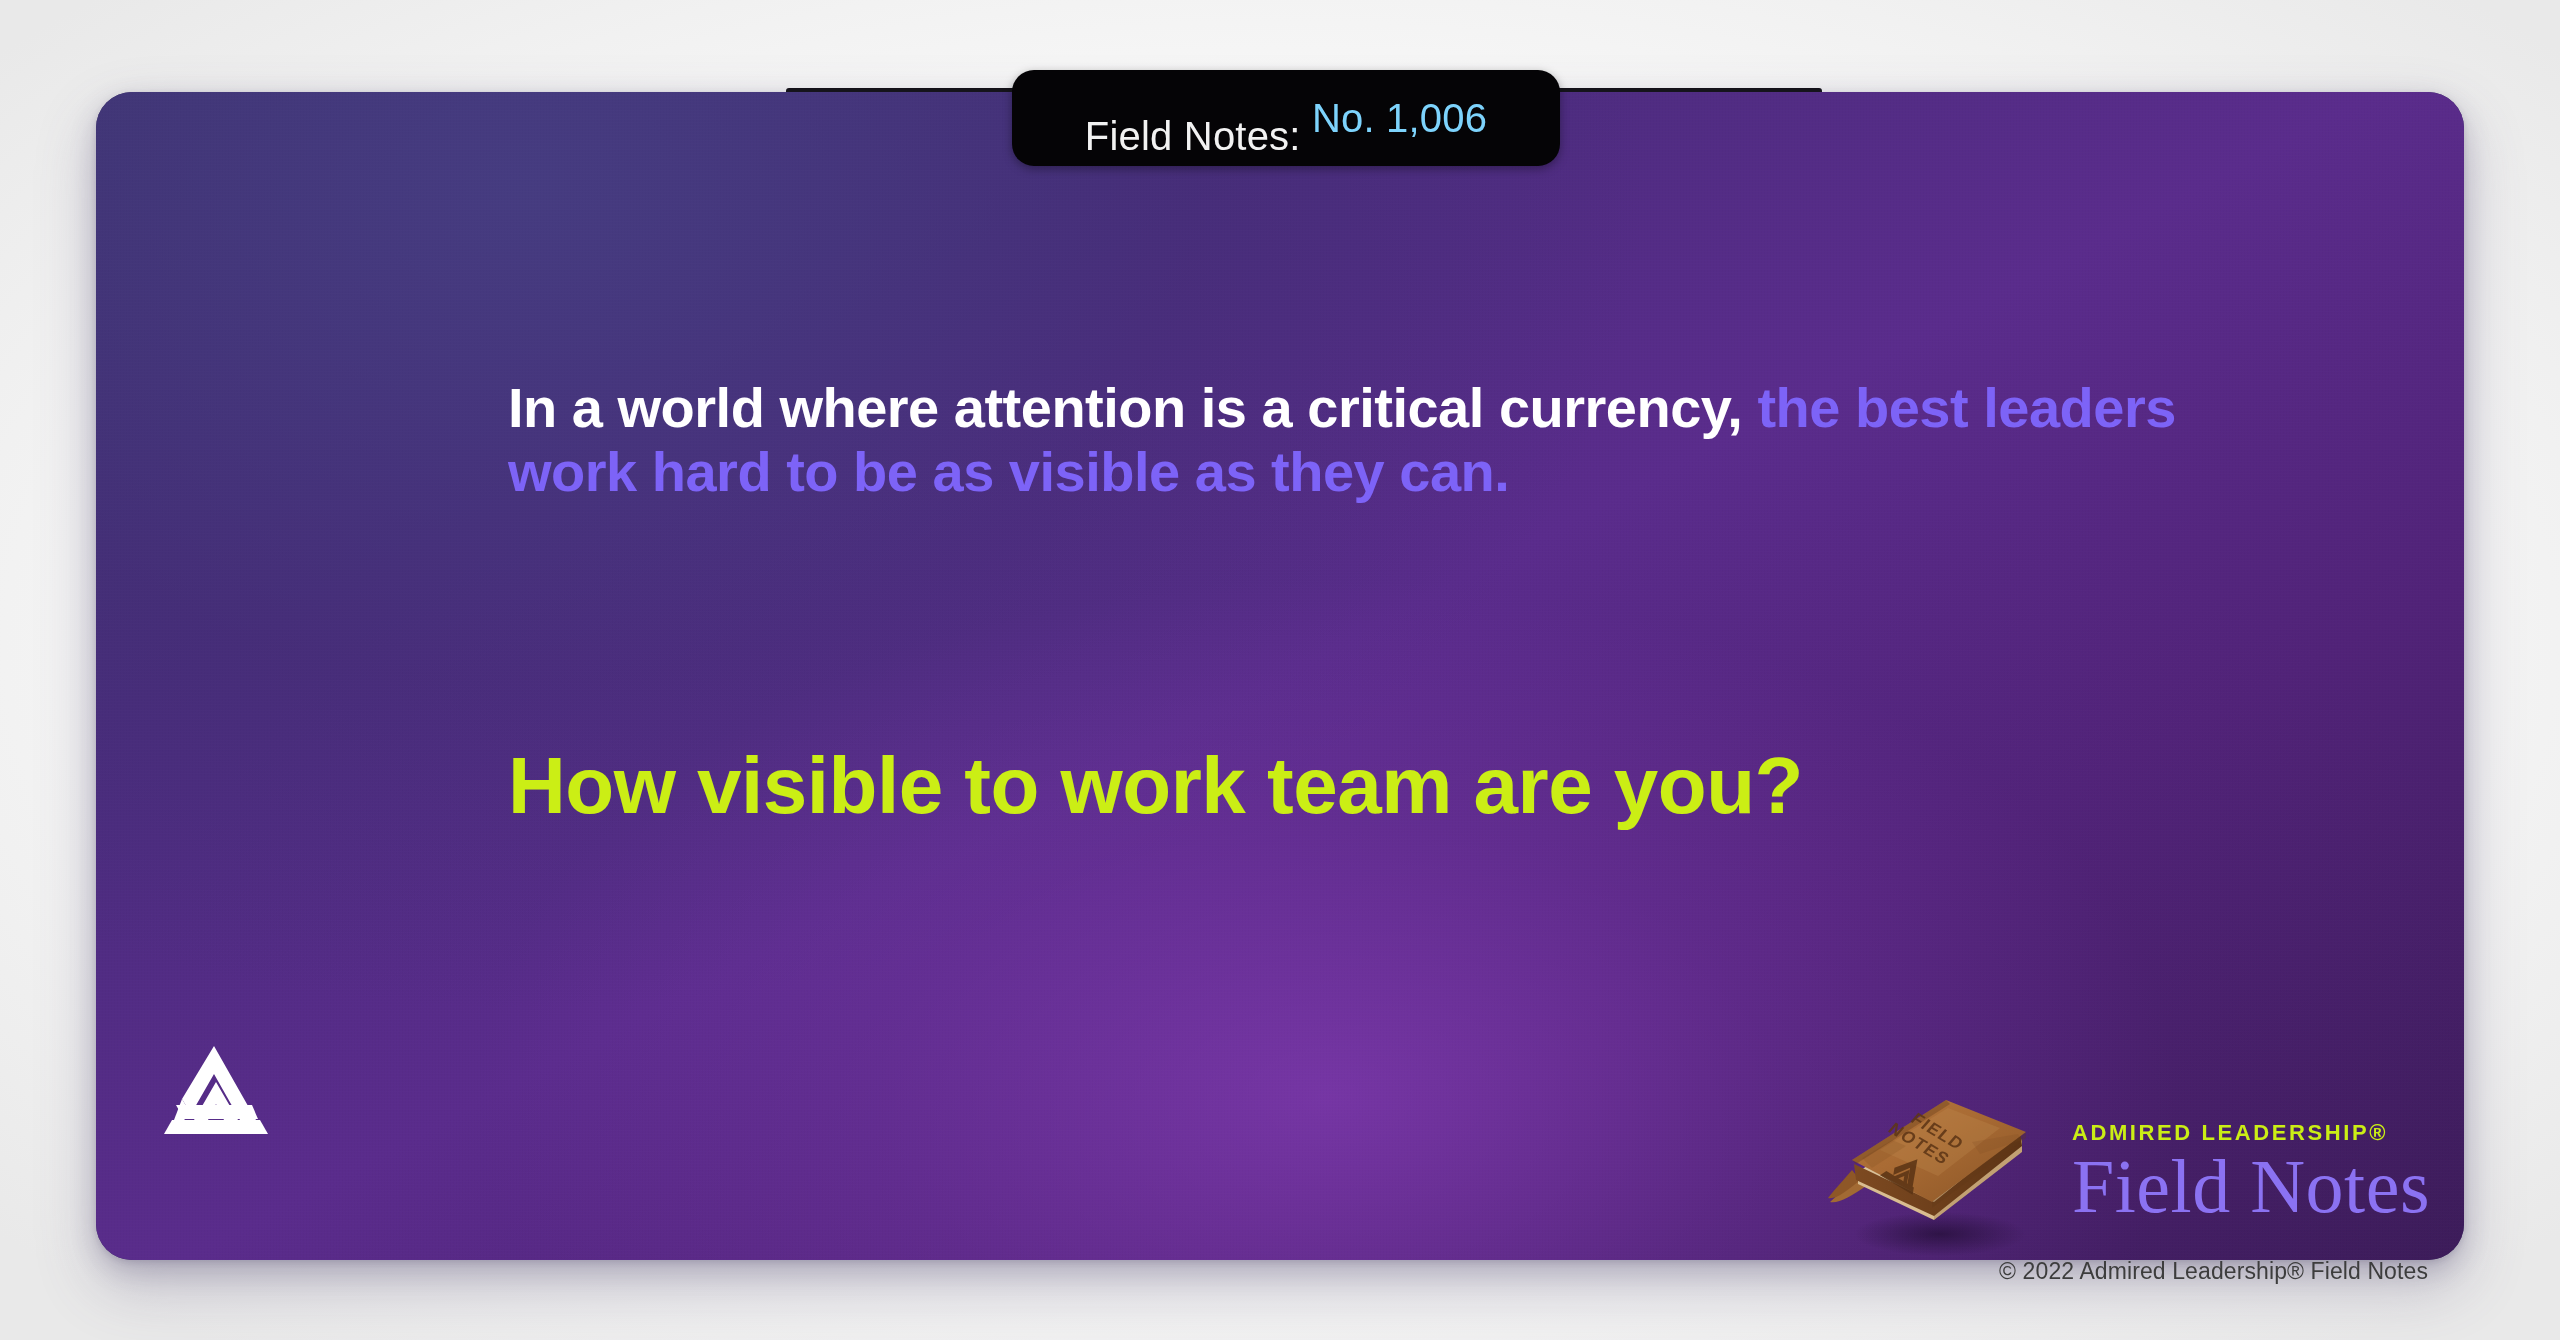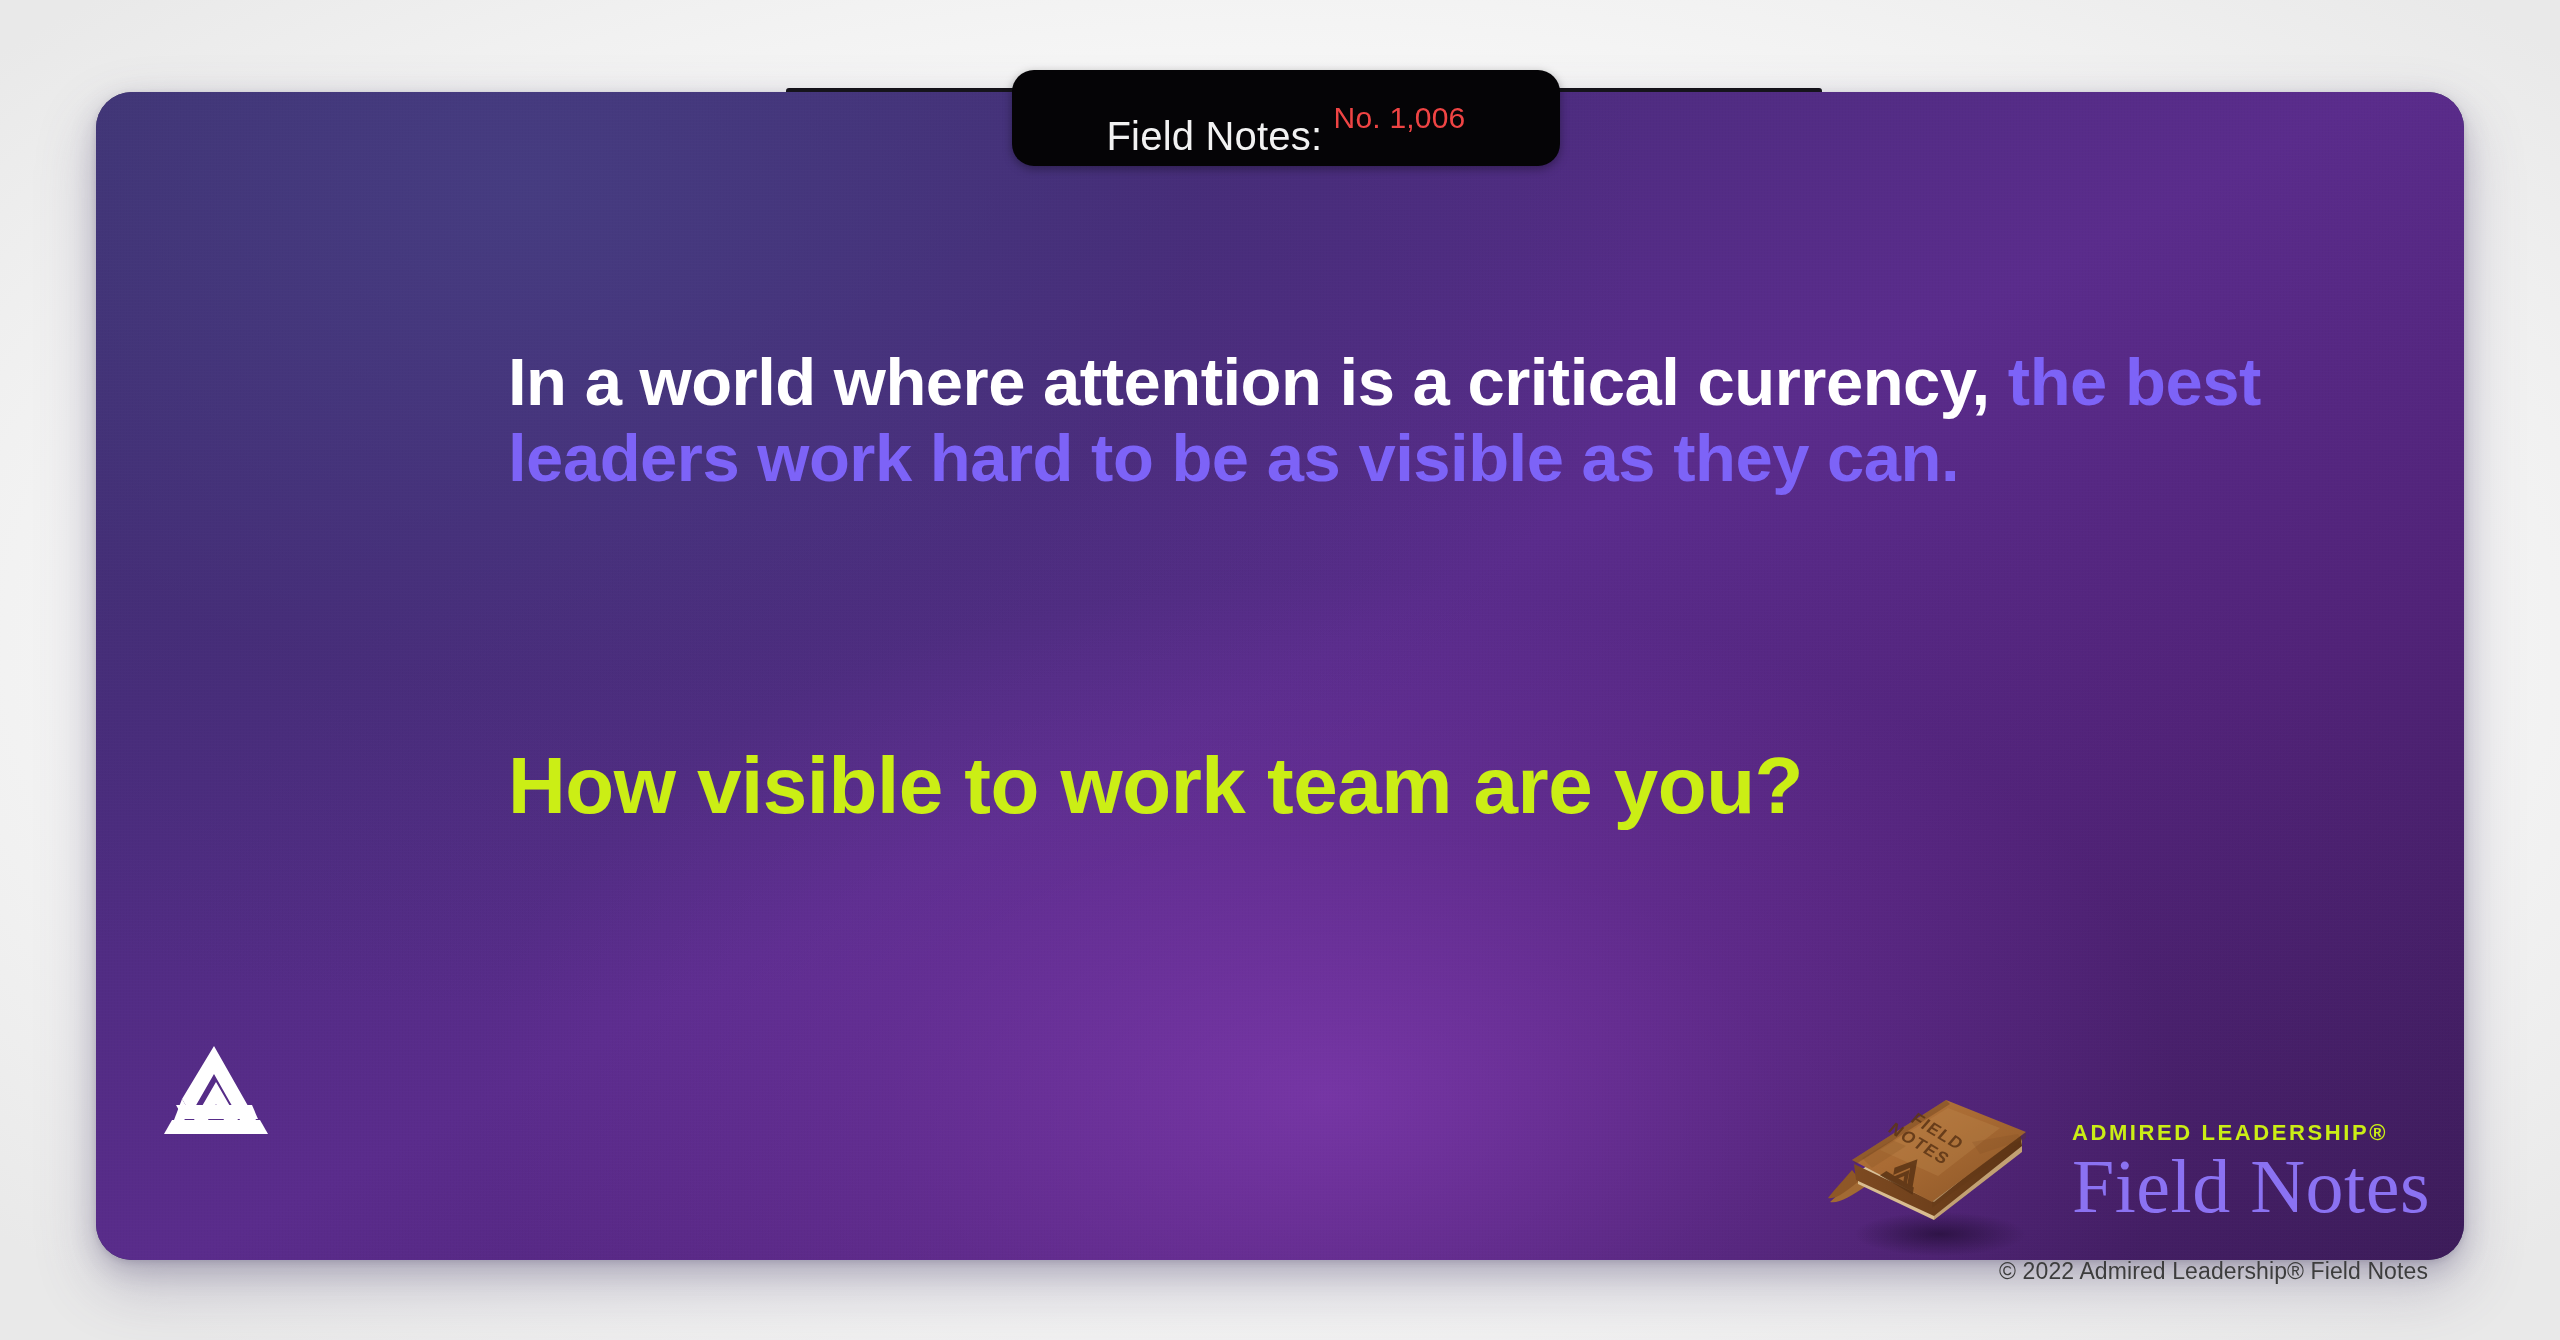--- a/index.html
+++ b/index.html
@@ -81,34 +81,34 @@
   }
   .badge-label {
     font-size:40px;
     font-weight:400;
     color:#f2f2f2;
     letter-spacing:.2px;
     white-space:pre;
     margin-top:36px;
   }
   .badge-number {
-    font-size:30px;
+    font-size:40px;
     font-weight:400;
-    color:#ef4444;
+    color:#7dd3fc;
     letter-spacing:.2px;
     white-space:pre;
   }
 
   
   .quote {
     position:absolute;
-    left:508px; top:344px;
+    left:508px; top:376px;
     width:1760px;
     font-weight:700;
-    font-size:67px;
+    font-size:56px;
     line-height:1.14;
     letter-spacing:-0.5px;
     font-stretch:condensed;
   }
   .q-white  { color:#ffffff; }
   .q-violet { color:#7d63f7; }
 
   .question {
     position:absolute;
     left:508px; top:740px;

